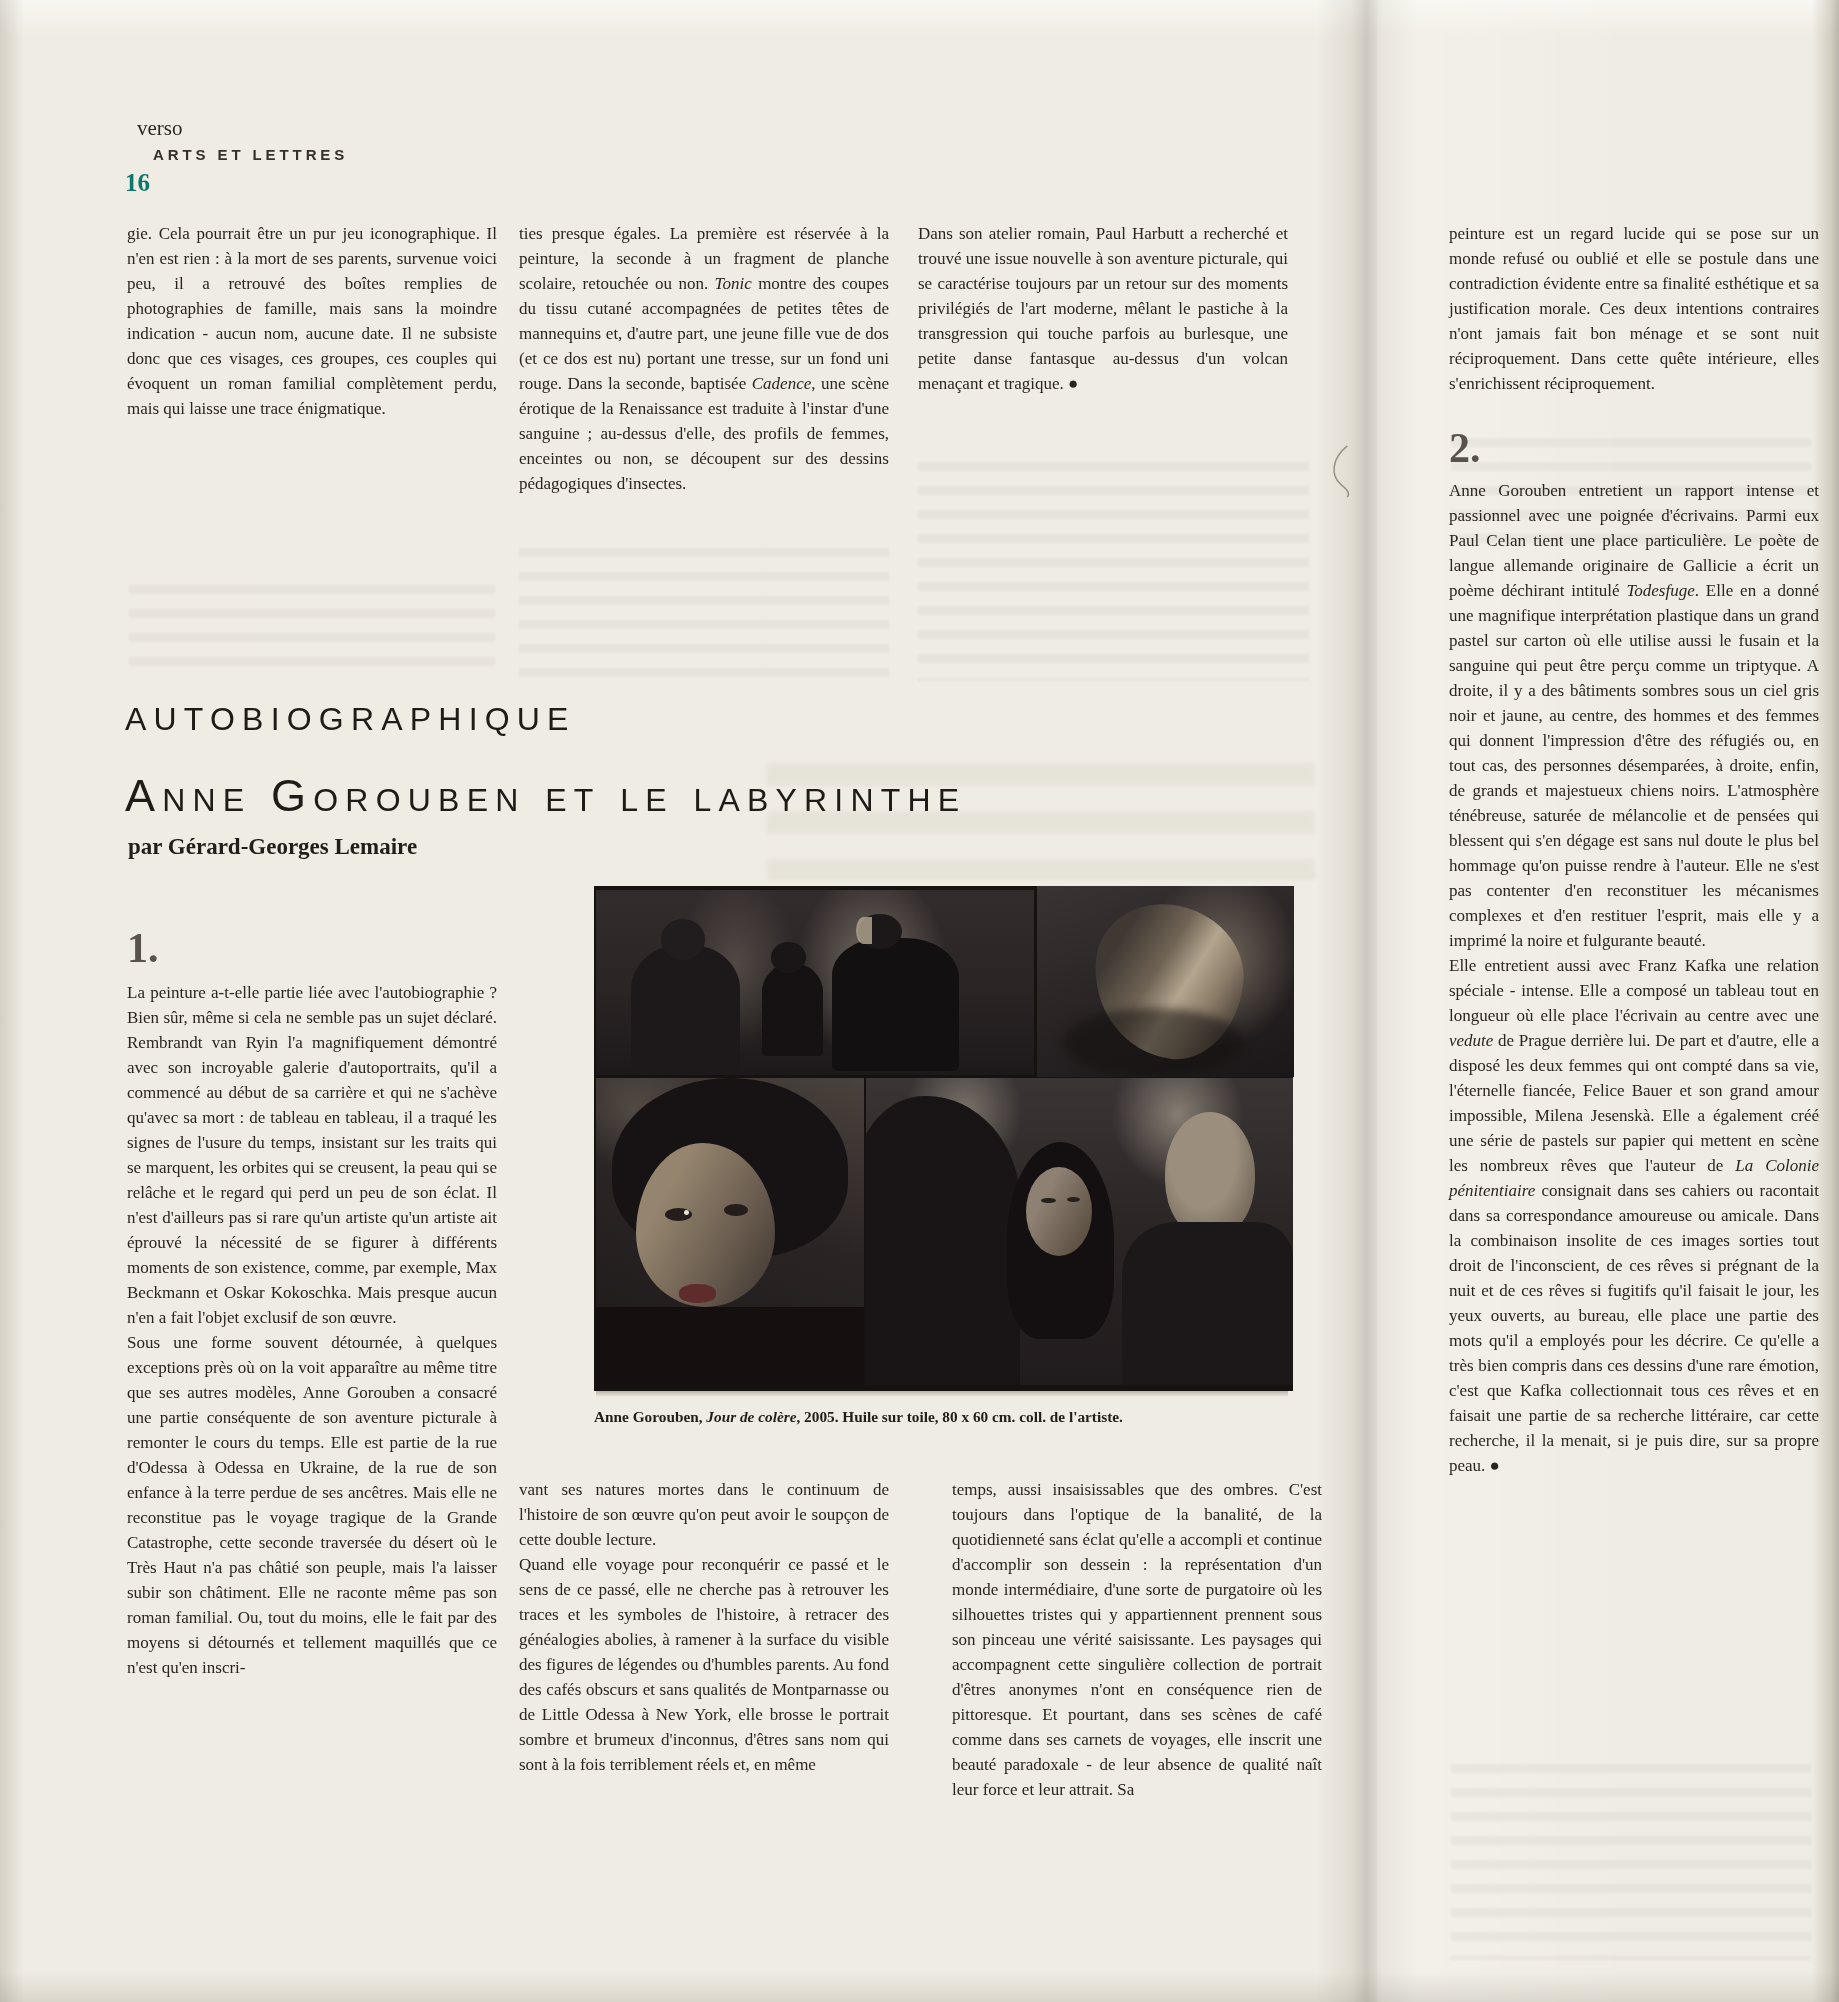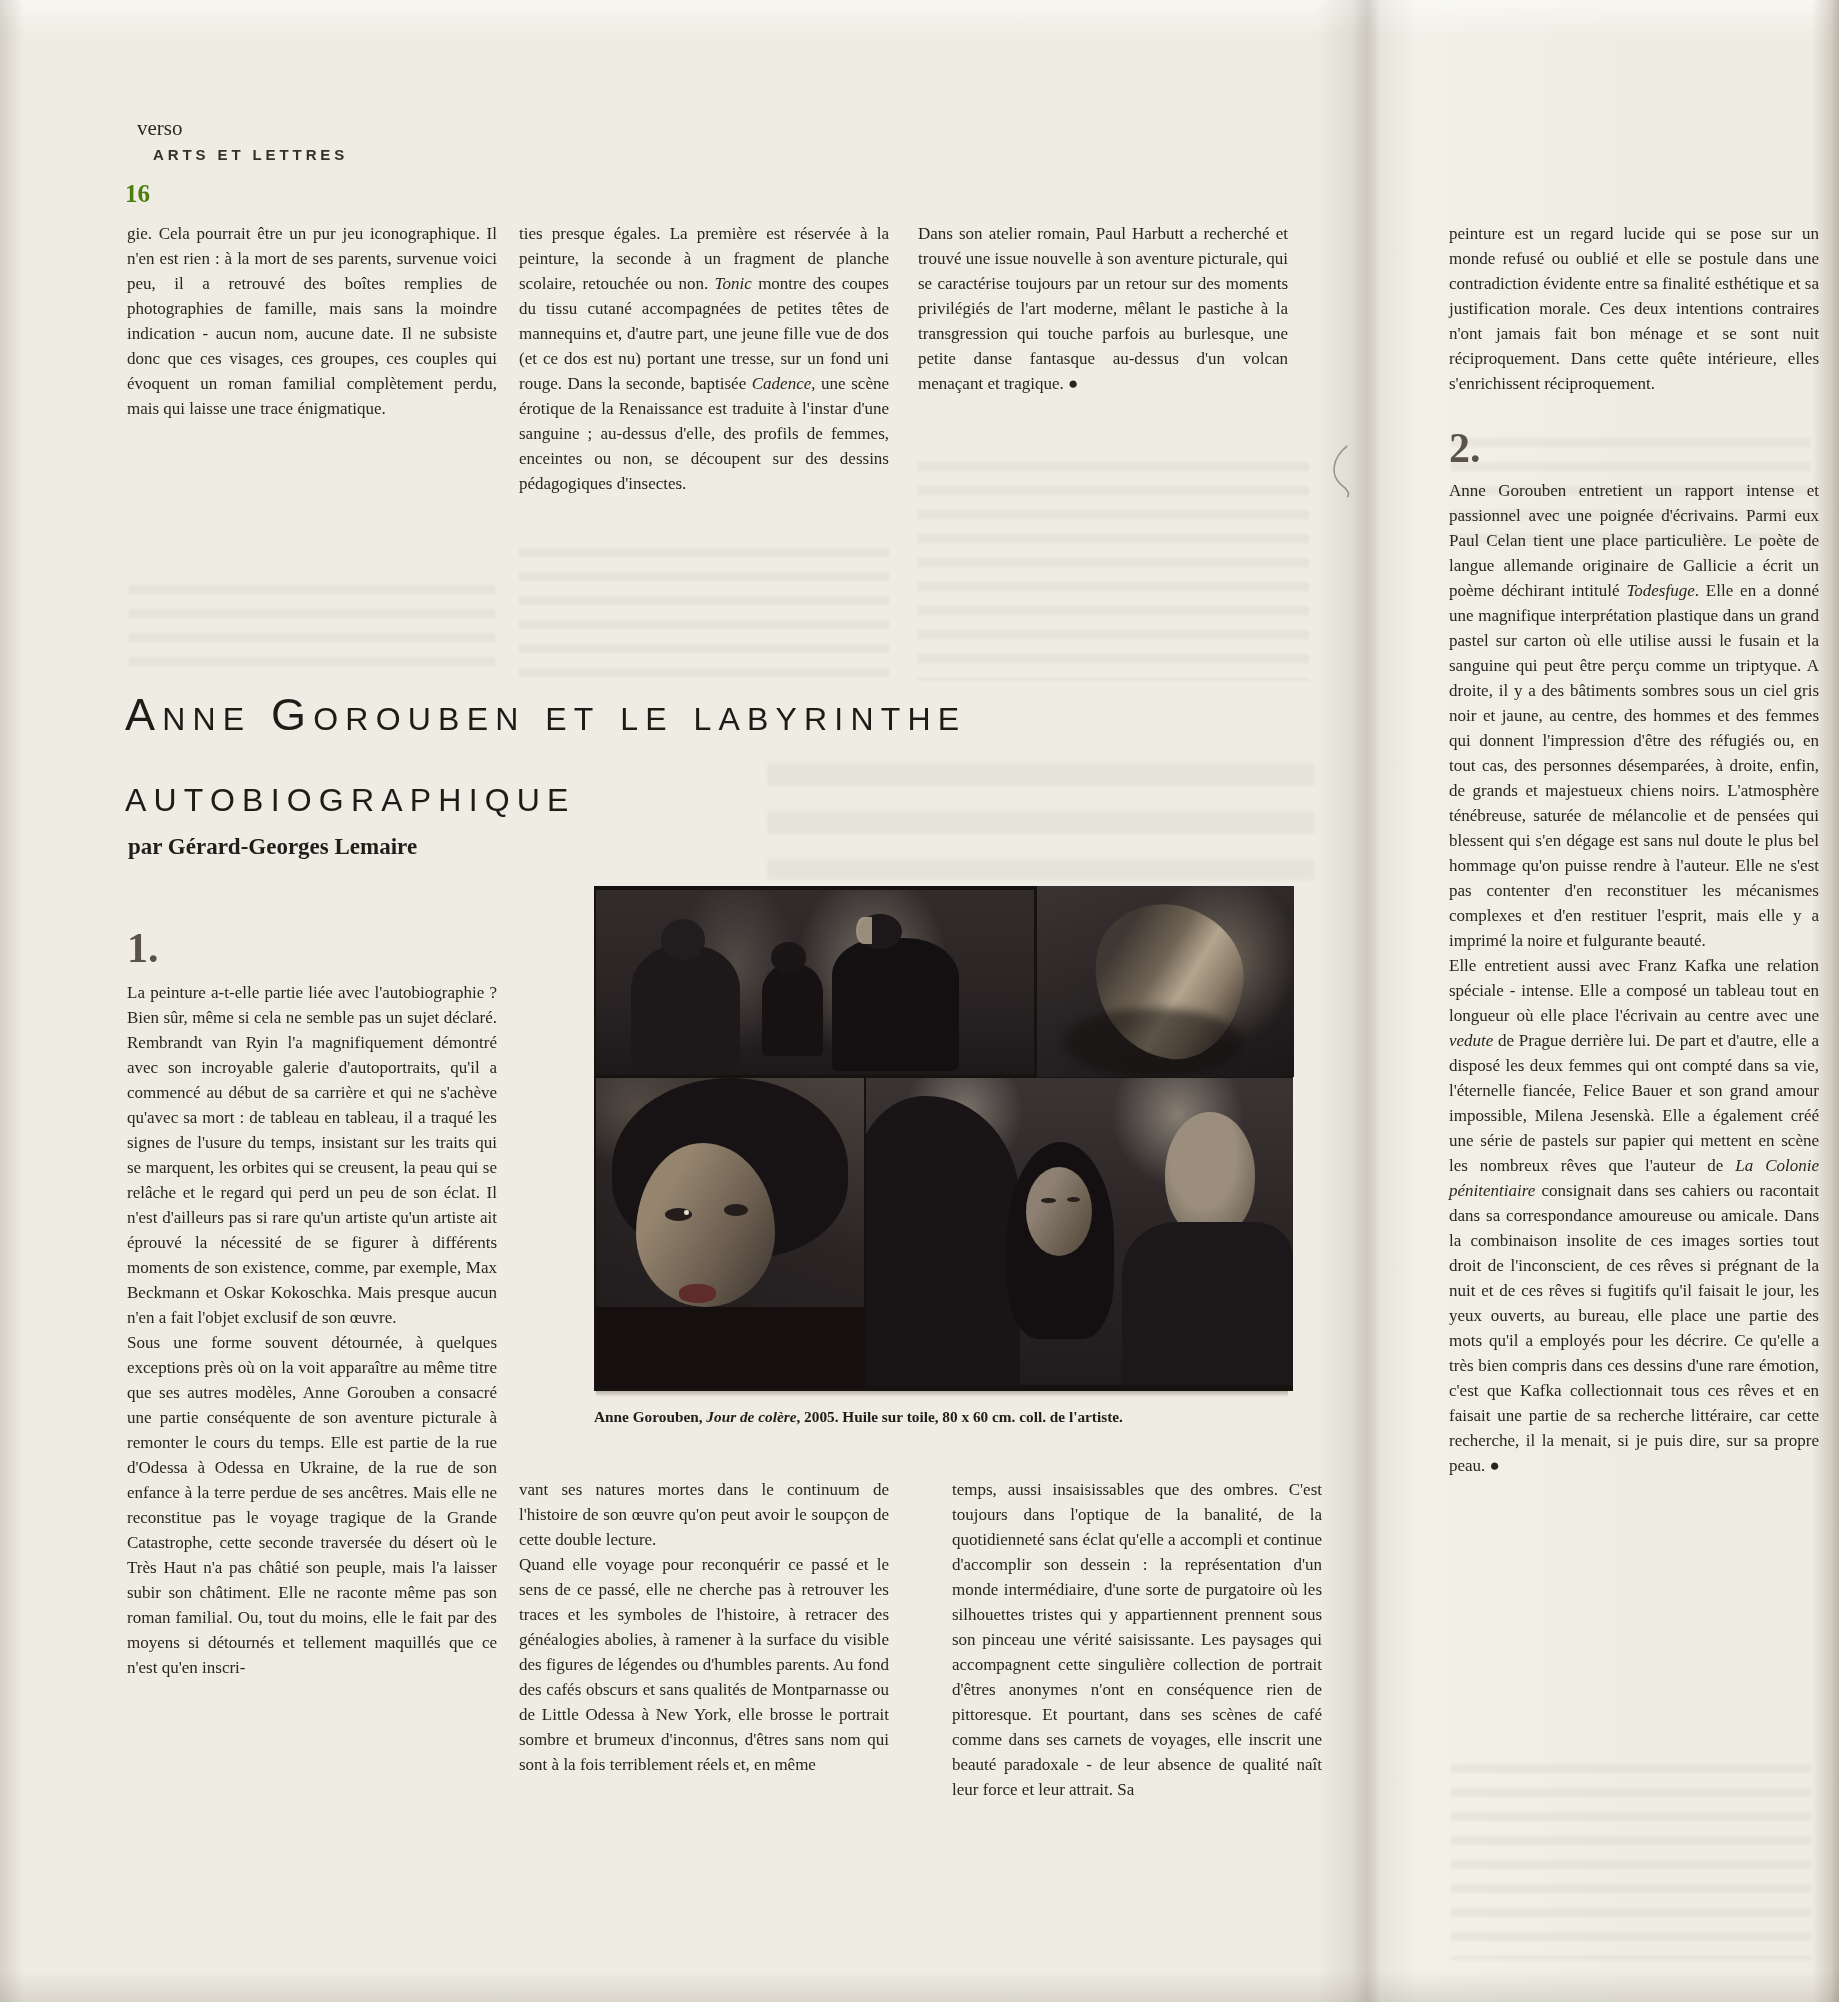--- a/index.html
+++ b/index.html
@@ -26,21 +26,21 @@
   
   .ghost{position:absolute;opacity:.5;filter:blur(1.1px);pointer-events:none;
     background:repeating-linear-gradient(180deg,rgba(124,117,104,.14) 0px,rgba(124,117,104,.14) 8.6px,rgba(0,0,0,0) 8.6px,rgba(0,0,0,0) 24px);}
   .ghost-big{position:absolute;opacity:.45;filter:blur(2px);pointer-events:none;
     background:repeating-linear-gradient(180deg,rgba(120,112,98,.16) 0px,rgba(120,112,98,.16) 23.5px,rgba(0,0,0,0) 23.5px,rgba(0,0,0,0) 48px);}
   #scratch{position:absolute;left:1324px;top:444px;}
   
   #masthead{position:absolute;left:125px;top:117px;}
   #mast-verso{font:21px/23.5px "Liberation Serif",serif;color:#2c2823;margin-left:12px;}
   #mast-section{font:700 15px/20.3px "Liberation Sans",sans-serif;letter-spacing:3.9px;color:#35302a;margin-left:28px;margin-top:4.7px;}
-  #mast-page{font:700 25px/26.6px "Liberation Serif",serif;color:#4d7c0f;margin-top:16px;}
+  #mast-page{font:700 25px/26.6px "Liberation Serif",serif;color:#0f766e;margin-top:5px;}
   
   .col{position:absolute;width:370px;font:17px/25px "Liberation Serif",serif;
     text-align:justify;color:#2a251f;}
   .col p{margin:0;}
   .gap-top{margin-top:26px !important;}
   #col1-top{left:127px;top:221px;}
   #col2-top{left:519px;top:221px;}
   #col3-top{left:918px;top:221px;}
   #col4{left:1449px;top:221px;}
   #col1-sec1{left:127px;top:927px;}
@@ -144,22 +144,22 @@
     <p>gie. Cela pourrait être un pur jeu iconographique. Il n'en est rien : à la mort de ses parents, survenue voici peu, il a retrouvé des boîtes remplies de photographies de famille, mais sans la moindre indication - aucun nom, aucune date. Il ne subsiste donc que ces visages, ces groupes, ces couples qui évoquent un roman familial complètement perdu, mais qui laisse une trace énigmatique.</p>
   </div>
   <div class="col" id="col2-top">
     <p><span>ties presque égales. La première est réservée à la peinture, la seconde à un fragment de planche scolaire, retouchée ou non. </span><span class="it">Tonic</span><span> montre des coupes du tissu cutané accompagnées de petites têtes de mannequins et, d'autre part, une jeune fille vue de dos (et ce dos est nu) portant une tresse, sur un fond uni rouge. Dans la seconde, baptisée </span><span class="it">Cadence</span><span>, une scène érotique de la Renaissance est traduite à l'instar d'une sanguine ; au-dessus d'elle, des profils de femmes, enceintes ou non, se découpent sur des dessins pédagogiques d'insectes.</span></p>
   </div>
   <div class="col" id="col3-top">
     <p>Dans son atelier romain, Paul Harbutt a recherché et trouvé une issue nouvelle à son aventure picturale, qui se caractérise toujours par un retour sur des moments privilégiés de l'art moderne, mêlant le pastiche à la transgression qui touche parfois au burlesque, une petite danse fantasque au-dessus d'un volcan menaçant et tragique. ●</p>
   </div>
 
   <div id="headline">
+    <div>autobiographique</div>
     <div>Anne Gorouben et le labyrinthe</div>
-    <div>autobiographique</div>
   </div>
   <div id="byline">par Gérard-Georges Lemaire</div>
 
   <div class="col" id="col1-sec1">
     <div class="sec-num">1.</div>
     <p>La peinture a-t-elle partie liée avec l'autobiographie ? Bien sûr, même si cela ne semble pas un sujet déclaré. Rembrandt van Ryin l'a magnifiquement démontré avec son incroyable galerie d'autoportraits, qu'il a commencé au début de sa carrière et qui ne s'achève qu'avec sa mort : de tableau en tableau, il a traqué les signes de l'usure du temps, insistant sur les traits qui se marquent, les orbites qui se creusent, la peau qui se relâche et le regard qui perd un peu de son éclat. Il n'est d'ailleurs pas si rare qu'un artiste qu'un artiste ait éprouvé la nécessité de se figurer à différents moments de son existence, comme, par exemple, Max Beckmann et Oskar Kokoschka. Mais presque aucun n'en a fait l'objet exclusif de son œuvre.</p>
     <p>Sous une forme souvent détournée, à quelques exceptions près où on la voit apparaître au même titre que ses autres modèles, Anne Gorouben a consacré une partie conséquente de son aventure picturale à remonter le cours du temps. Elle est partie de la rue d'Odessa à Odessa en Ukraine, de la rue de son enfance à la terre perdue de ses ancêtres. Mais elle ne reconstitue pas le voyage tragique de la Grande Catastrophe, cette seconde traversée du désert où le Très Haut n'a pas châtié son peuple, mais l'a laisser subir son châtiment. Elle ne raconte même pas son roman familial. Ou, tout du moins, elle le fait par des moyens si détournés et tellement maquillés que ce n'est qu'en inscri-</p>
   </div>
 
   <div id="art">

